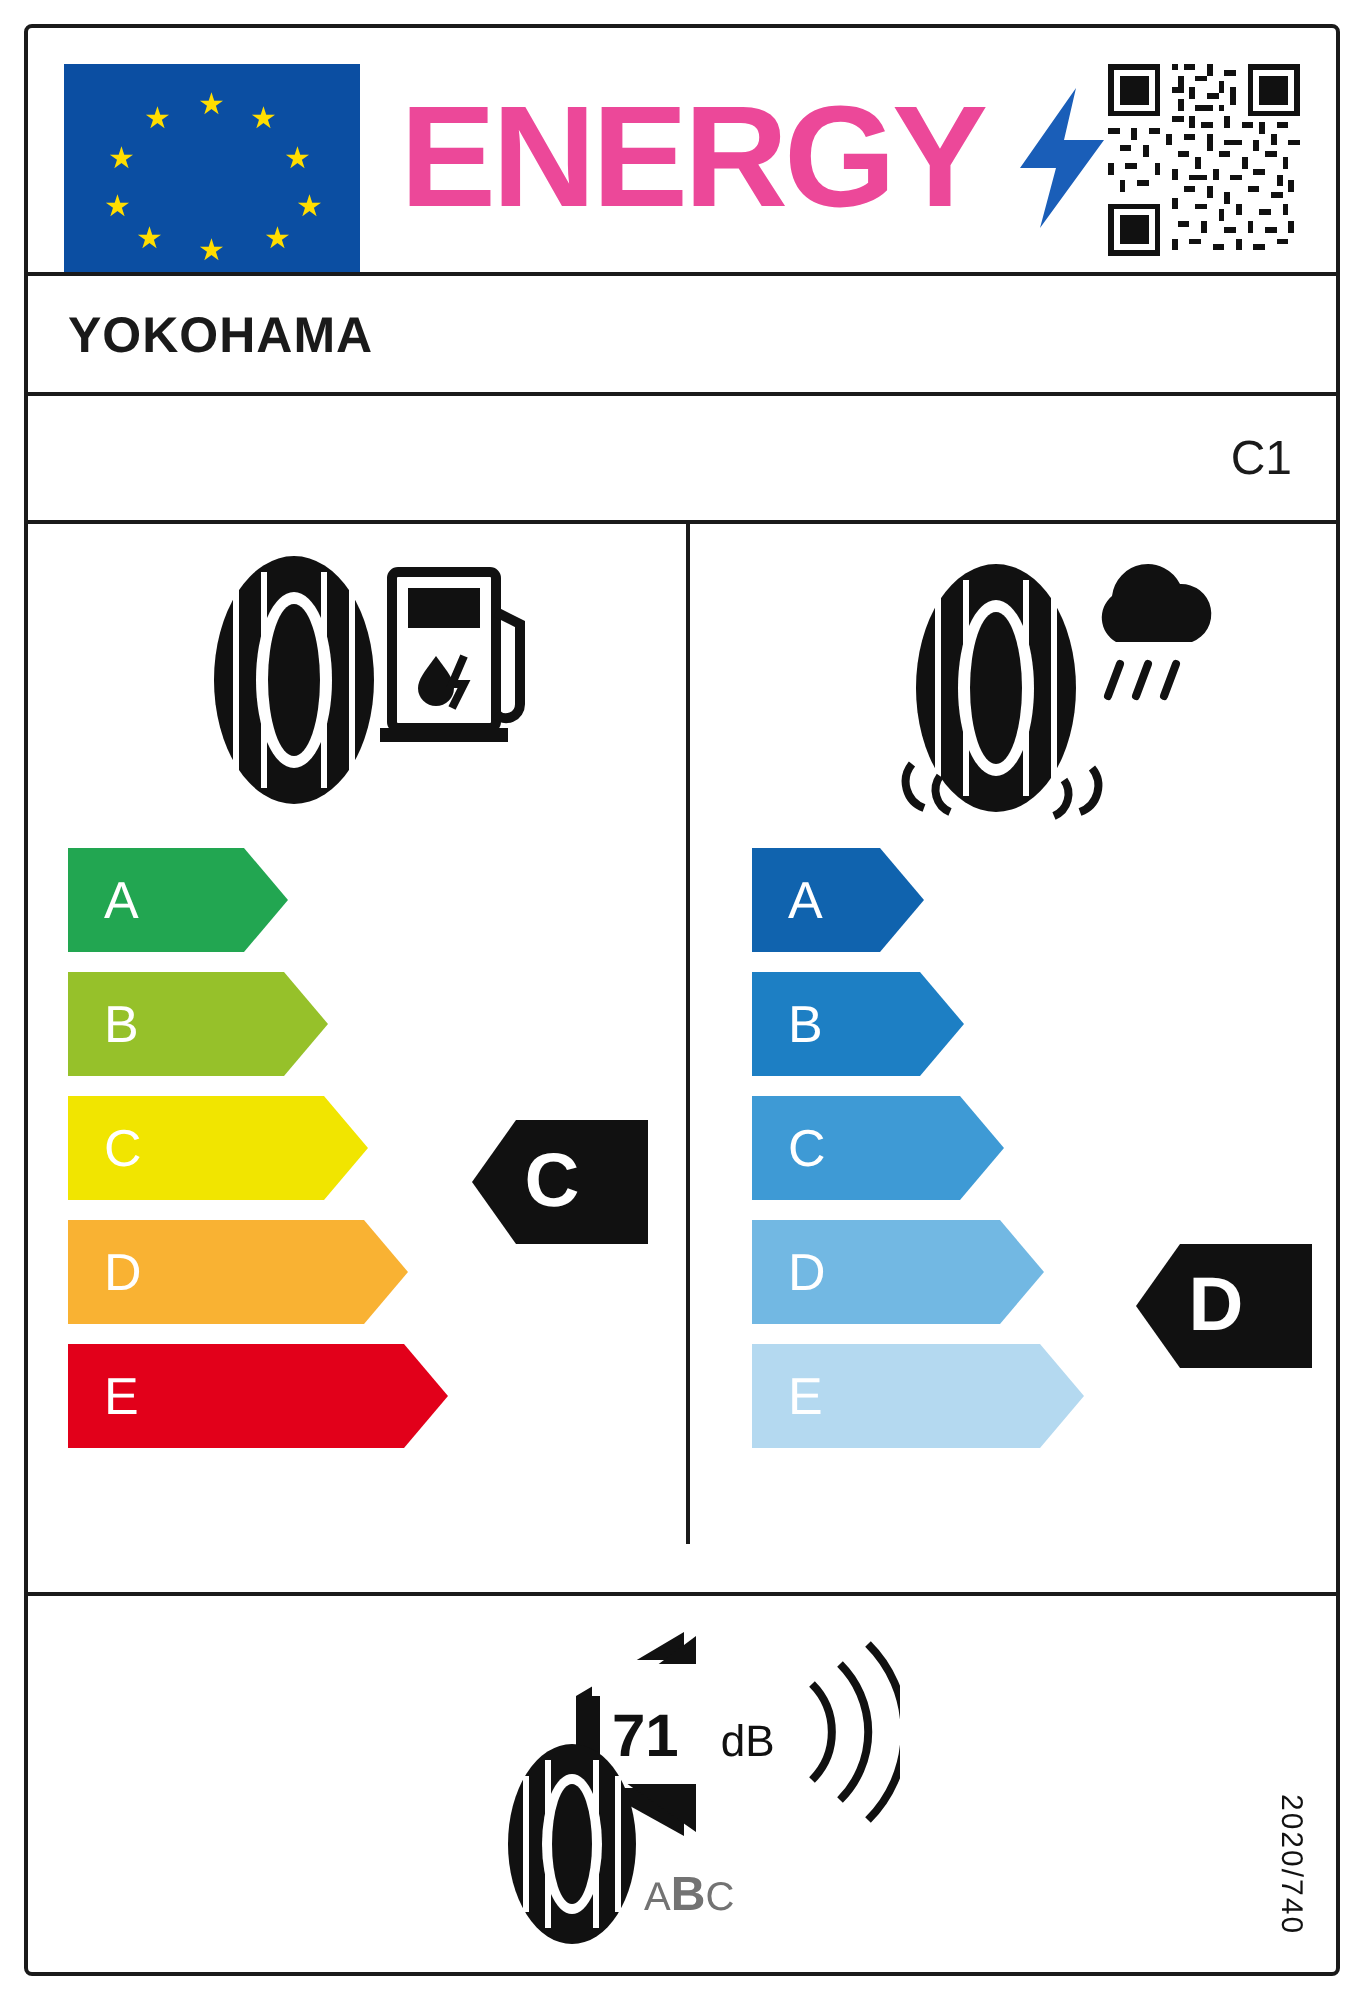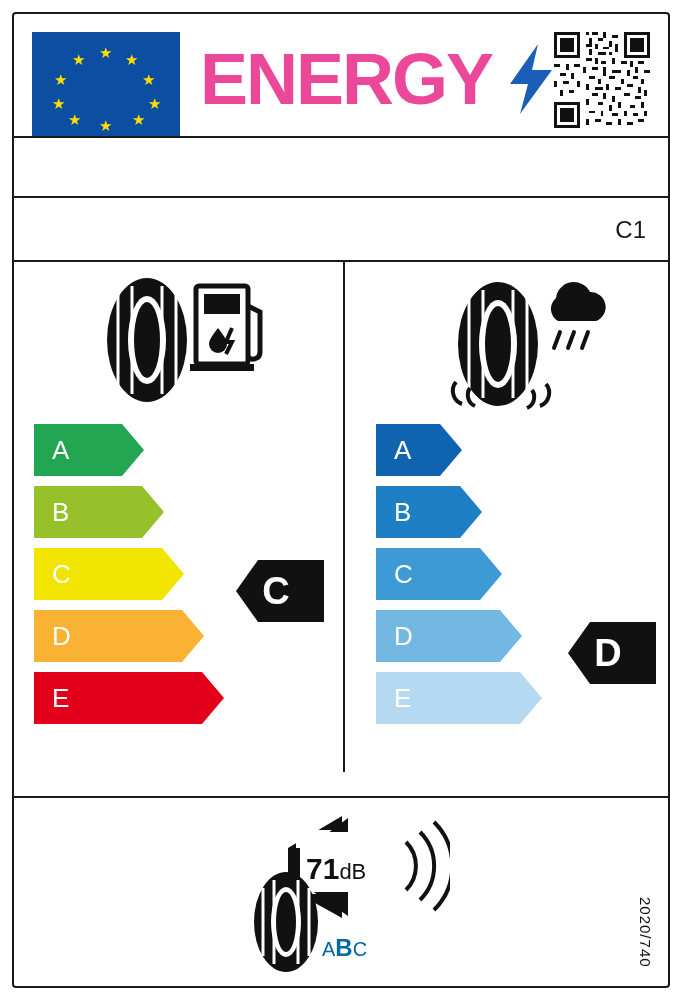--- a/index.html
+++ b/index.html
@@ -177,28 +177,28 @@
     position: absolute;
     left: 76px;
     top: 40px;
     font-size: 30px;
     font-weight: bold;
     color: #111111;
   }
   .noise-db .unit {
     font-size: 22px;
     font-weight: normal;
-    margin-left: 0;
+    margin-left: 21px;
   }
   .noise-classes {
     position: absolute;
     left: 92px;
     top: 122px;
     font-size: 20px;
-    color: #0369a1;
+    color: #737373;
   }
   .noise-classes .sel {
     font-size: 24px;
     font-weight: bold;
   }
 
   .reg-code {
     position: absolute;
     right: 14px;
     bottom: 18px;
@@ -321,20 +321,21 @@
         <rect x="25" y="31" width="2" height="1"></rect>
           <rect x="29" y="30" width="2" height="1"></rect>
       </g>
     </svg>
   </div>
 
   <div class="rule" style="top:122px;"></div>
   <div class="rule" style="top:182px;"></div>
   <div class="rule" style="top:246px;"></div>
 
+  <div class="brand">YOKOHAMA</div>
   <div class="tyre-class">C1</div>
 
   <div class="divider-v"></div>
 
   <svg class="pict" style="left:78px;top:258px;width:180px;height:135px;" viewBox="0 0 180 135">
 
     <ellipse cx="55" cy="68" rx="40" ry="62" fill="#111111"></ellipse>
     <ellipse cx="55" cy="68" rx="19" ry="44" fill="#ffffff"></ellipse>
     <ellipse cx="55" cy="68" rx="13" ry="38" fill="#111111"></ellipse>
     <g stroke="#ffffff" stroke-width="3">

